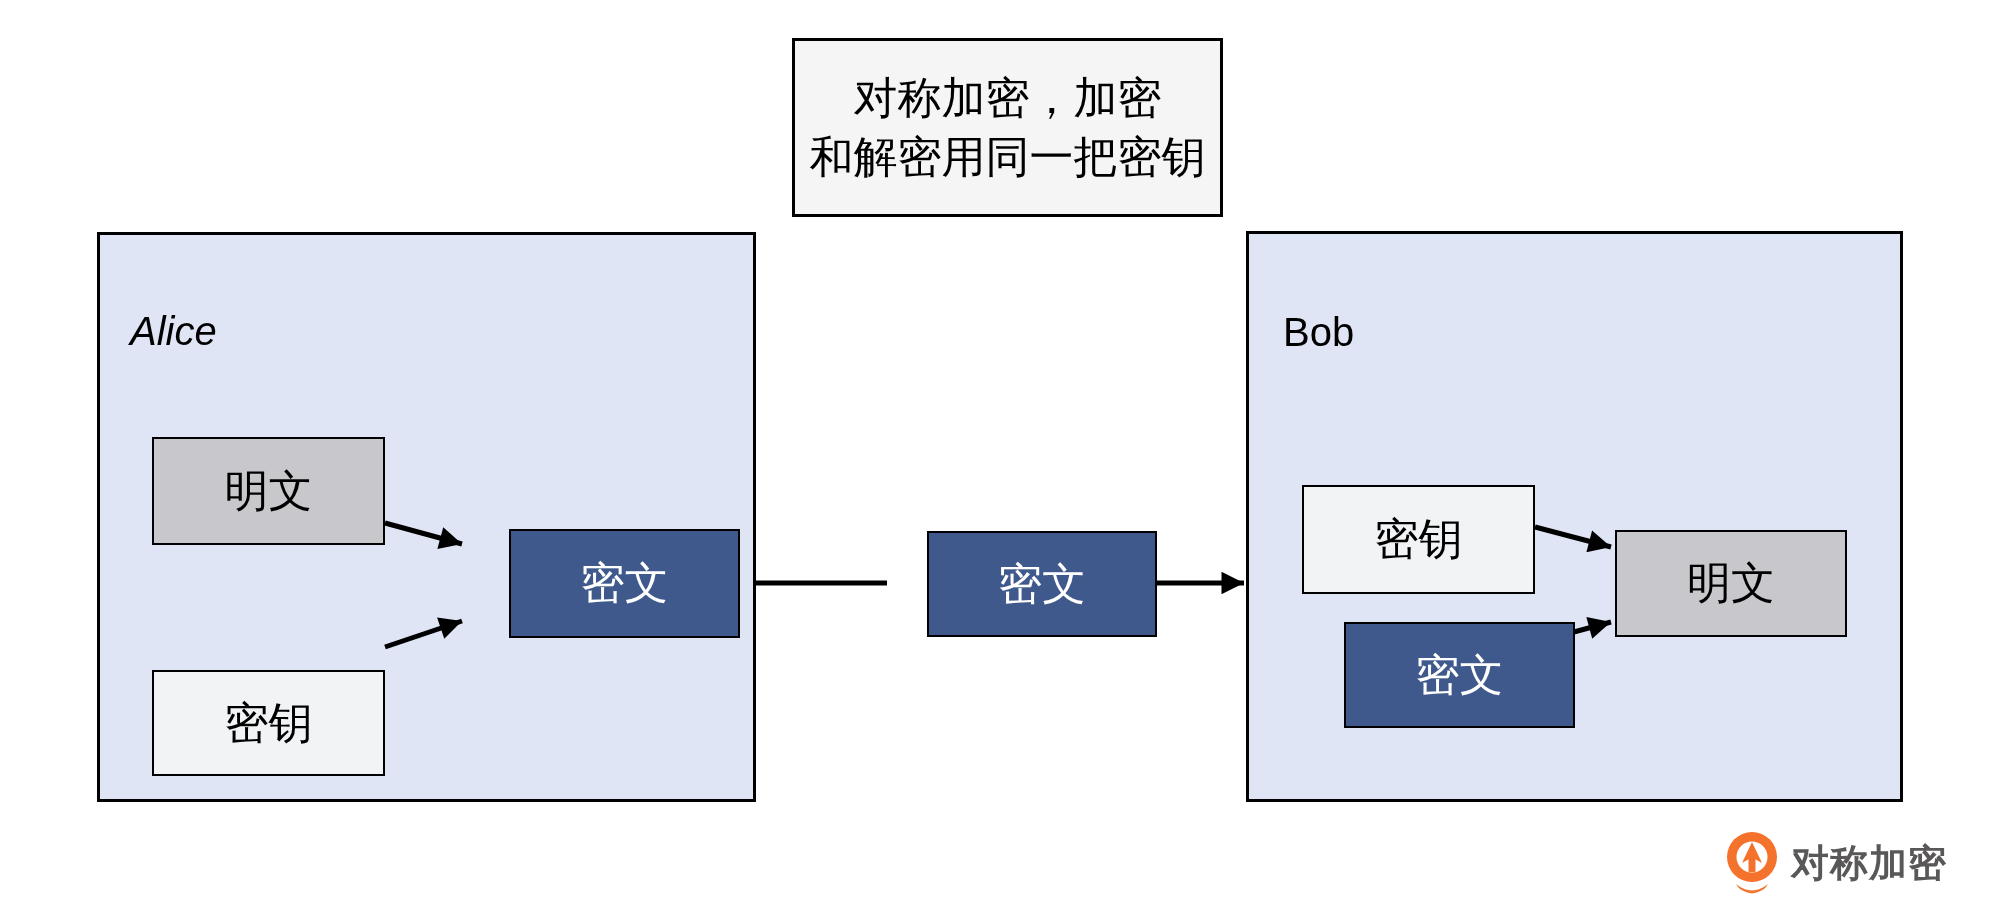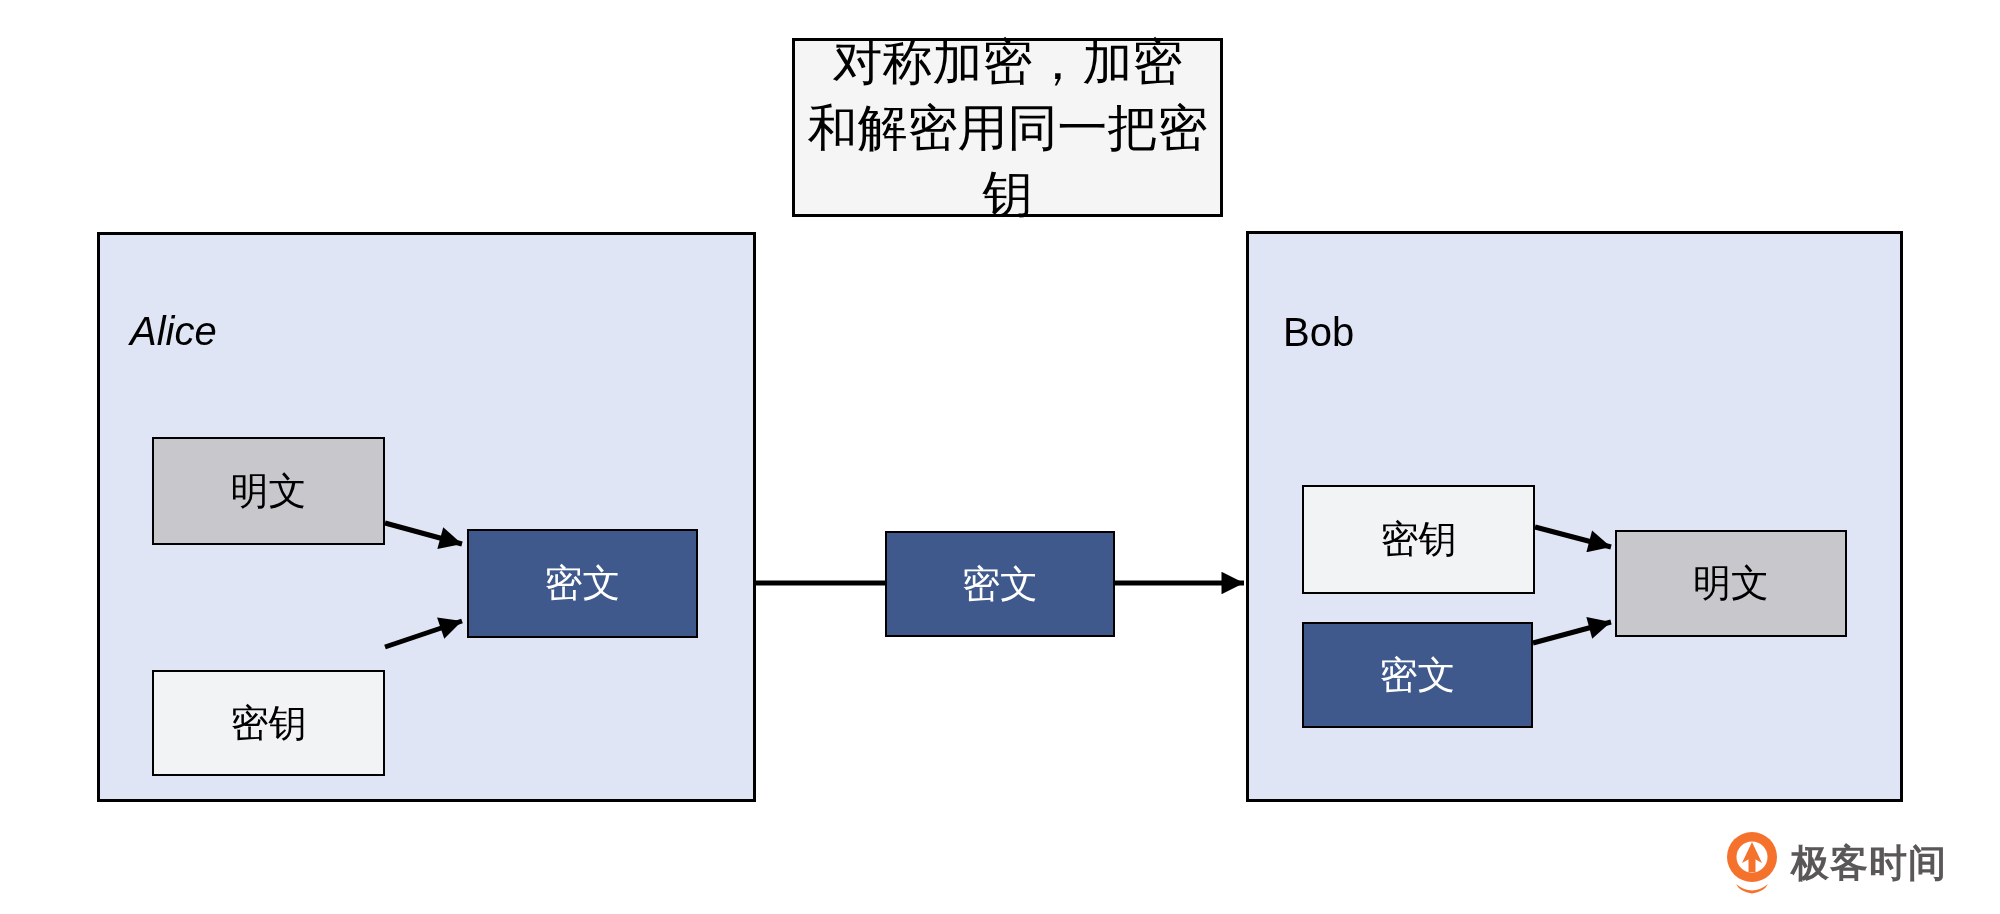--- a/index.html
+++ b/index.html
@@ -28,34 +28,34 @@
     position: absolute;
     font-size: 40px;
     color: #000000;
     line-height: 1;
   }
   .note {
     background: #f5f5f5;
     border-width: 3px;
     flex-direction: column;
     text-align: center;
-    font-size: 50px;
+    font-size: 44px;
     line-height: 1.32;
     color: #000000;
     z-index: 1;
   }
   .node {
-    font-size: 38px;
+    font-size: 44px;
     color: #000000;
     z-index: 3;
     text-align: right;
   }
   .plain  { background: #c7c7cc; }
   .key    { background: #f2f3f5; margin-top: 48px; }
-  .cipher { background: #3f598c; color: #ffffff; }
+  .cipher { background: #3f598c; color: #ffffff; margin-left: 42px; }
   svg.arrows {
     position: absolute;
     left: 0; top: 0;
     z-index: 2;
   }
   .logo {
     position: absolute;
     left: 1725px;
     top: 831px;
     display: flex;
@@ -130,16 +130,16 @@
   <div class="logo">
     <span style="display:inline-flex;">
       <svg width="54" height="64" viewBox="0 0 54 64">
         <circle cx="27" cy="26" r="25" fill="#f5722d"></circle>
         <circle cx="27" cy="26" r="15.5" fill="#ffffff"></circle>
         <path d="M27 11 L37 32 L27 26.5 L17 32 Z" fill="#f5722d"></path>
         <rect x="23.5" y="26" width="7" height="15" fill="#f5722d"></rect>
         <path d="M11 53 Q27 66 43 53 Q39 61 27 62.5 Q15 61 11 53 Z" fill="#f5722d"></path>
       </svg>
     </span>
-    <span class="logo-text">极客时间</span>
+    <span class="logo-text">对称加密</span>
   </div>
 
 </div>
 
 </body></html>

